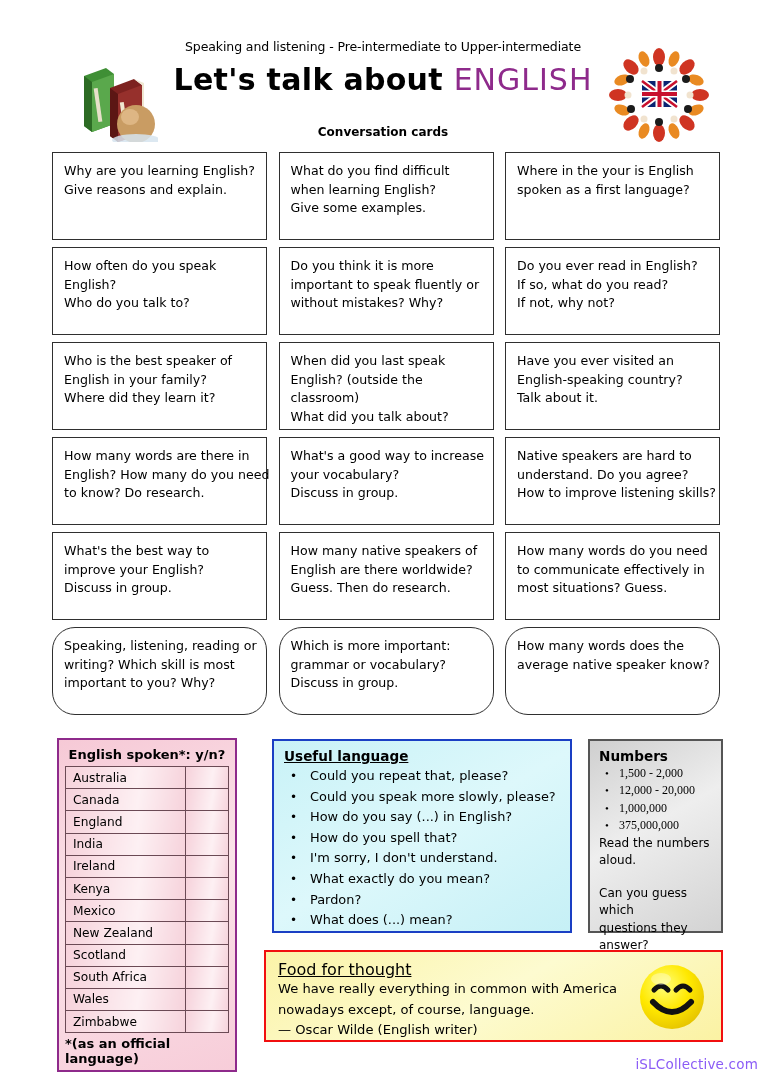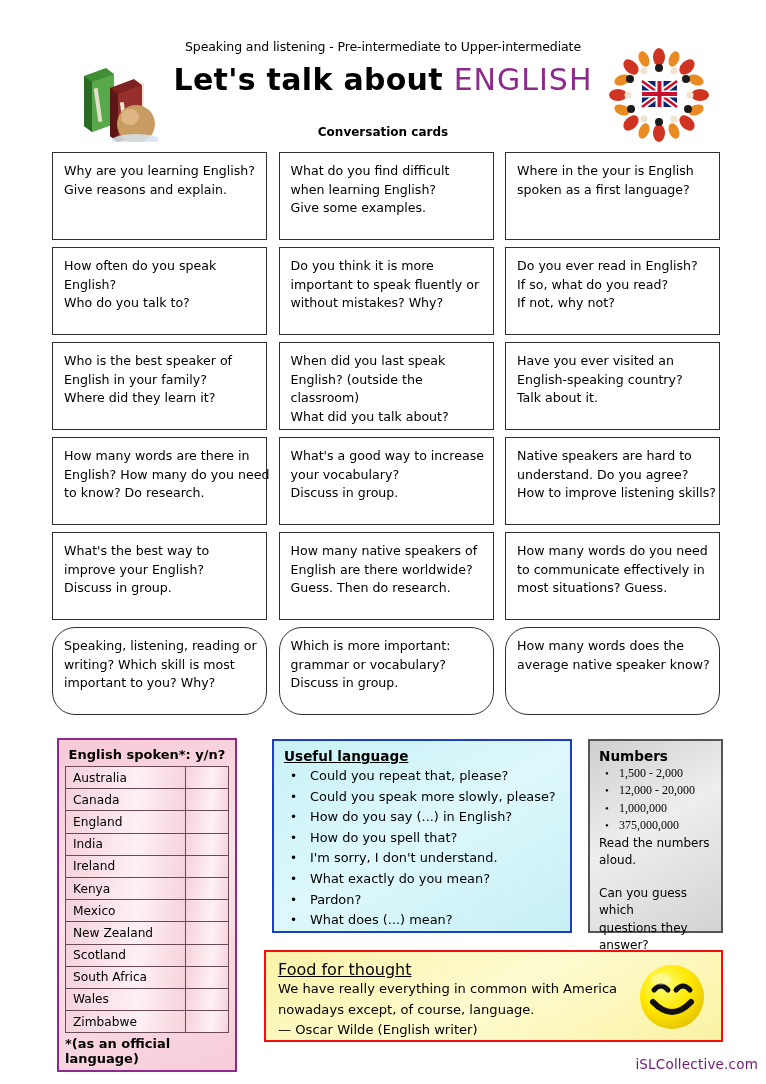--- a/index.html
+++ b/index.html
@@ -253,21 +253,21 @@
     width: 70px;
     height: 70px;
   }
 
   .footer {
     position: absolute;
     left: 0; top: 1056px;
     width: 758px;
     text-align: right;
     font-size: 13.5px;
-    color: #701a75;
+    color: #8b5cf6;
     letter-spacing: 0.2px;
   }
 </style>
 </head>
 <body>
 
 <div class="header">
 
   <div class="books">
     <svg viewBox="0 0 96 92" width="96" height="92">

